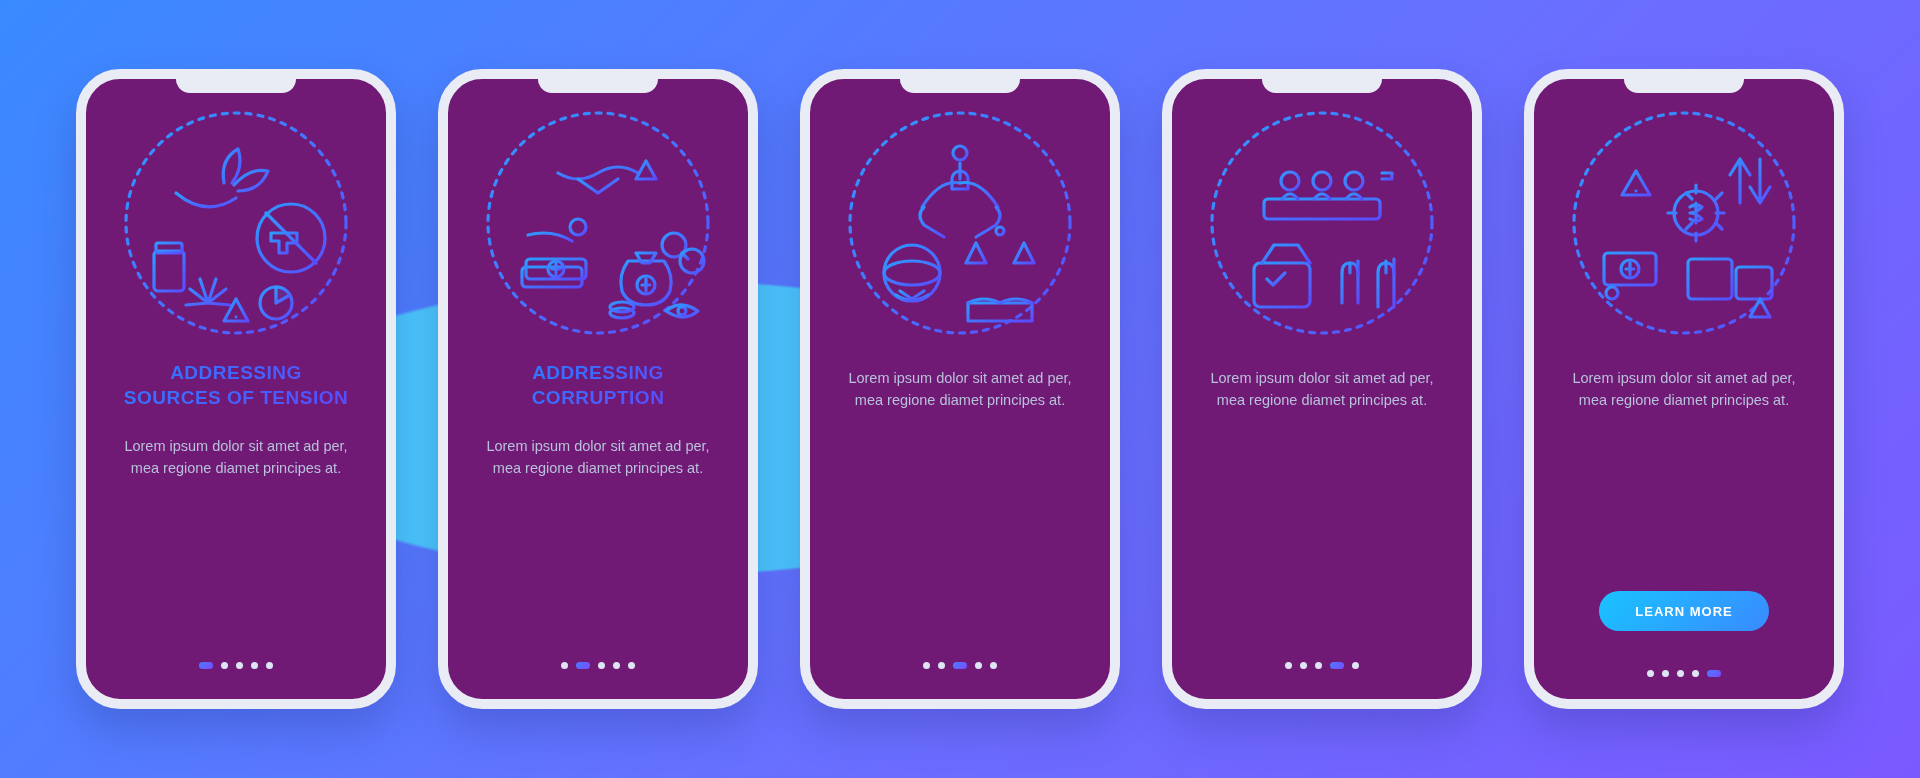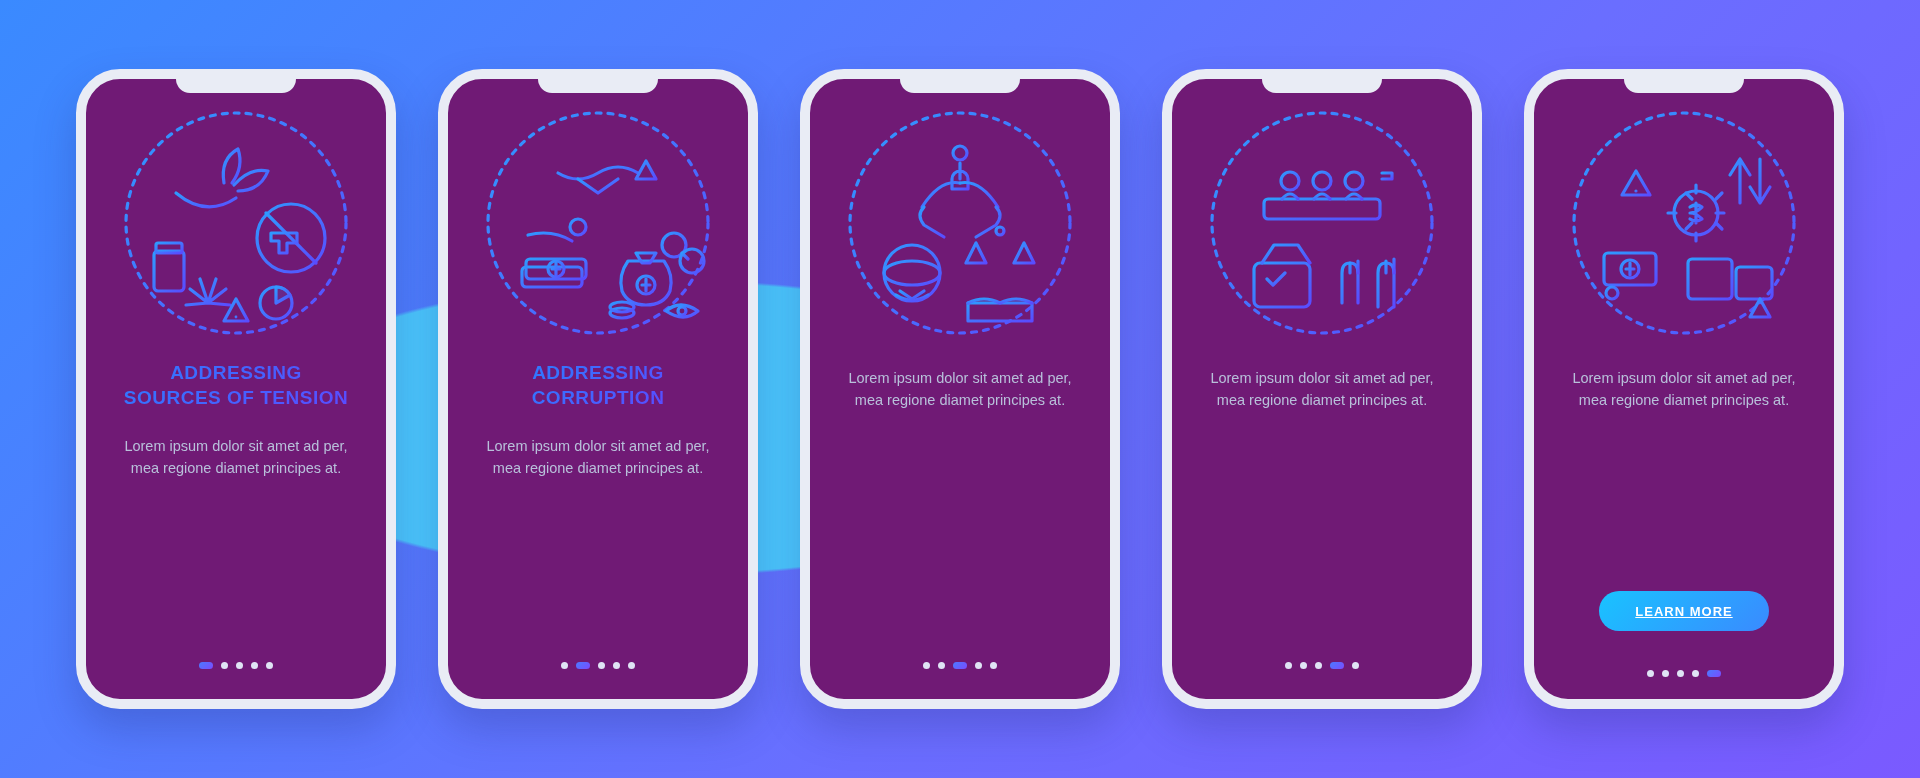--- a/index.html
+++ b/index.html
@@ -96,21 +96,20 @@
     background: linear-gradient(135deg,#19c3ff,#3a8aff);
     color: #fff;
     font-size: 13px;
     font-weight: 700;
     letter-spacing: 1px;
     display: flex;
     align-items: center;
     justify-content: center;
     border: none;
     cursor: pointer;
-    text-decoration: underline;
   }
   .phone.with-btn .dots { bottom: 22px; }
 </style>
 </head>
 <body>
 
 <div class="phone">
   <div class="notch"></div>
   <div class="illus">
     <svg viewBox="0 0 240 240">

